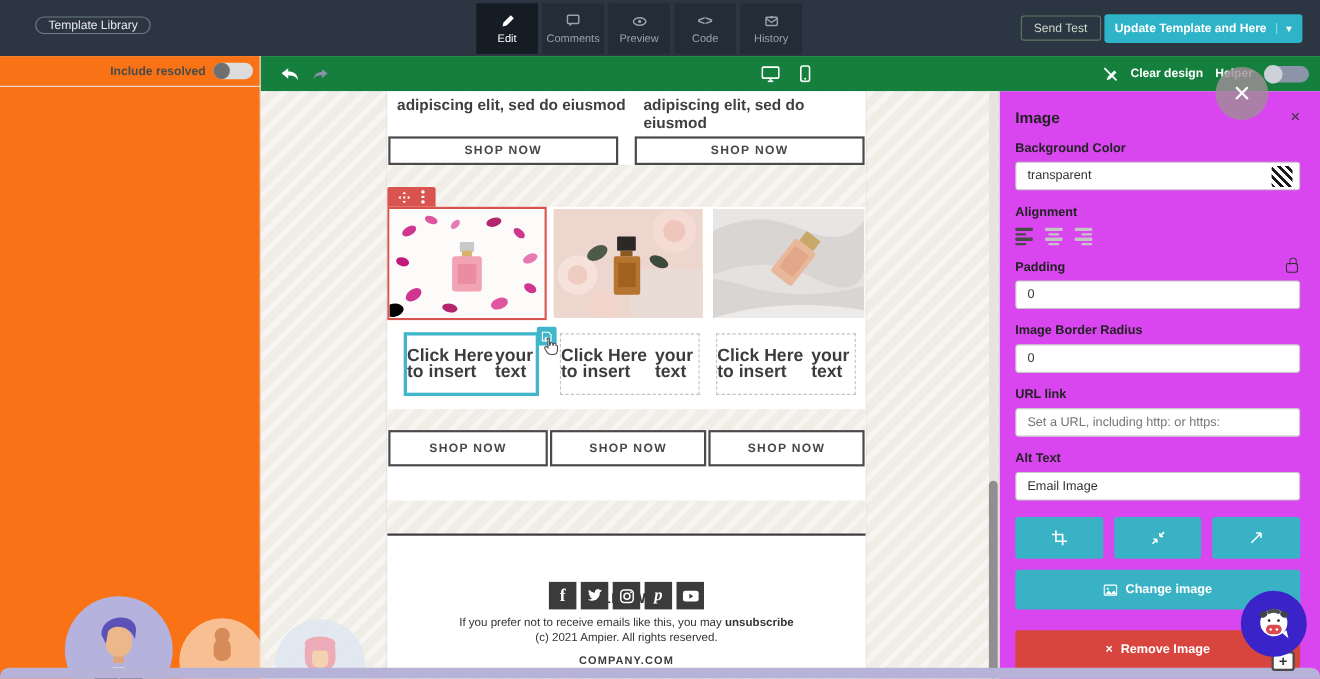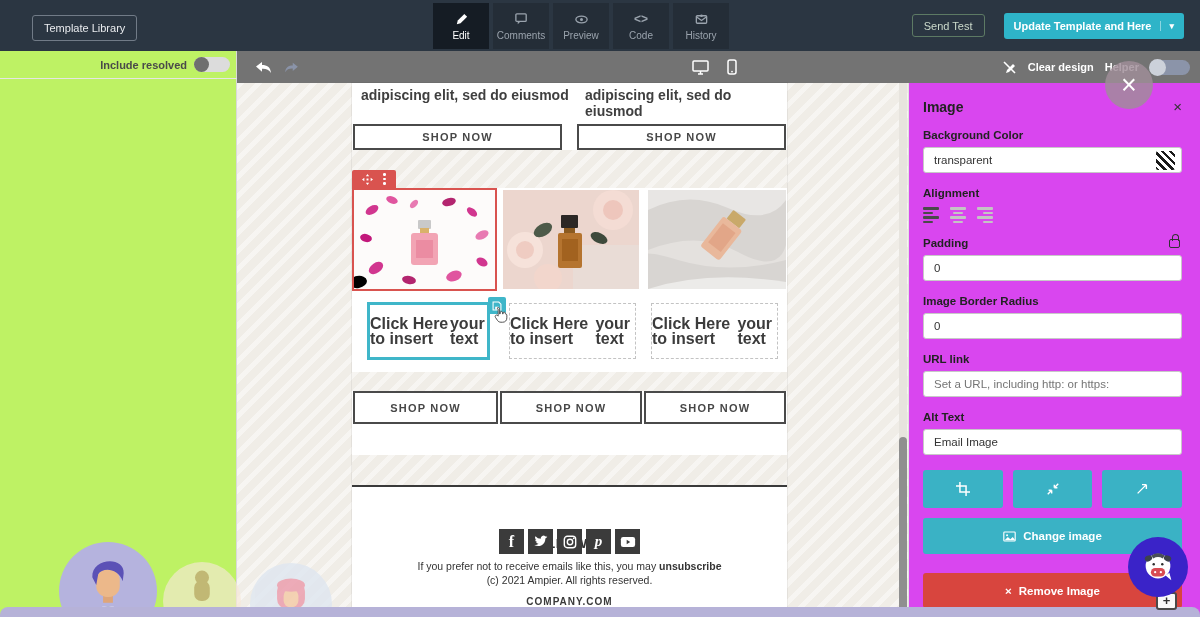--- a/index.html
+++ b/index.html
@@ -3,46 +3,46 @@
 <meta charset="utf-8">
 <style>
   * { margin:0; padding:0; box-sizing:border-box; }
   html,body { background:#888; }
   .stage{
     position:relative; width:1200px; height:617px; overflow:hidden;
     font-family:"Liberation Sans", sans-serif; background:#fff; margin:0 auto;
   }
   
   .topbar{position:absolute;left:0;top:0;width:1200px;height:51px;background:#2b3642;}
-  .tpl-lib-btn{position:absolute;left:32px;top:15px;height:26px;padding:0 11px;
-    border:1px solid #717b87;border-radius:3px;color:#e9ebee;font-size:11px;
+  .tpl-lib-btn{position:absolute;left:32px;top:15px;height:16px;padding:0 11px;
+    border:1px solid #717b87;border-radius:9px;color:#e9ebee;font-size:11px;
     display:flex;align-items:center;background:transparent;cursor:pointer;}
   .tabs{position:absolute;left:433px;top:3px;height:46px;display:flex;gap:4px;}
   .tab{width:56px;height:46px;background:#242d37;display:flex;flex-direction:column;
     align-items:center;justify-content:center;gap:3px;color:#9aa3ad;font-size:10px;cursor:pointer;}
   .tab.active{background:#151c24;color:#fff;}
   .tab svg{width:15px;height:15px;}
   .tab .codeglyph{font-size:12px;font-weight:bold;line-height:15px;}
-  .topbar-right{position:absolute;right:16px;top:0;height:51px;display:flex;align-items:center;gap:19px;}
+  .topbar-right{position:absolute;right:16px;top:0;height:51px;display:flex;align-items:center;gap:3px;}
   .send-test-btn{height:23px;padding:0 11px;border:1px solid #5d7a64;border-radius:3px;
     background:transparent;color:#cbd9cb;font-size:11px;display:flex;align-items:center;cursor:pointer;}
   .update-btn{height:26px;padding:0 10px;border:none;border-radius:3px;background:#2eb4c8;
     color:#fff;font-size:11px;font-weight:bold;display:flex;align-items:center;cursor:pointer;}
   .update-btn .chev{margin-left:9px;padding-left:8px;border-left:1px solid rgba(255,255,255,.45);font-size:9px;}
   
-  .toolbar2{position:absolute;left:237px;top:51px;width:963px;height:32px;background:#737373;}
+  .toolbar2{position:absolute;left:237px;top:51px;width:963px;height:32px;background:#15803d;}
   .undo-redo{position:absolute;left:18px;top:0;height:32px;display:flex;align-items:center;gap:12px;}
   .icon-btn{background:transparent;border:none;cursor:pointer;display:flex;align-items:center;}
   .devices{position:absolute;left:455px;top:0;height:32px;display:flex;align-items:center;gap:18px;}
   .tb2-right{position:absolute;right:10px;top:0;height:32px;display:flex;align-items:center;gap:11px;
     color:#fff;font-size:11px;font-weight:bold;}
   .toggle{width:40px;height:15px;border-radius:8px;background:#8b94a9;position:relative;cursor:pointer;}
   .toggle .knob{position:absolute;left:-1px;top:-1px;width:17px;height:17px;border-radius:50%;background:#ccd1da;}
   
-  .sidebar{position:absolute;left:0;top:51px;width:237px;height:566px;background:#bef264;border-right:1px solid #d9d9d9;}
+  .sidebar{position:absolute;left:0;top:51px;width:237px;height:566px;background:#f97316;border-right:1px solid #d9d9d9;}
   .sidebar-head{position:absolute;right:6px;top:6px;display:flex;align-items:center;gap:7px;}
   .sidebar-head .lbl{font-size:11px;font-weight:bold;color:#4a4a4a;}
   .toggle.gray{width:36px;background:#dcdcdc;}
   .toggle.gray .knob{width:15px;height:15px;top:0;left:0;background:#6f6f6f;}
   .sidebar-div{position:absolute;left:0;top:27px;width:237px;border-bottom:1px solid #e5e5e5;}
   
   .canvas{position:absolute;left:237px;top:83px;width:671px;height:534px;
     background:#f0ede7;
     background-image:repeating-linear-gradient(135deg, rgba(255,255,255,.45) 0 5px, rgba(255,255,255,0) 5px 13px);}
   .scrollbar{position:absolute;left:899px;top:83px;width:8px;height:534px;background:#e7e4de;}

